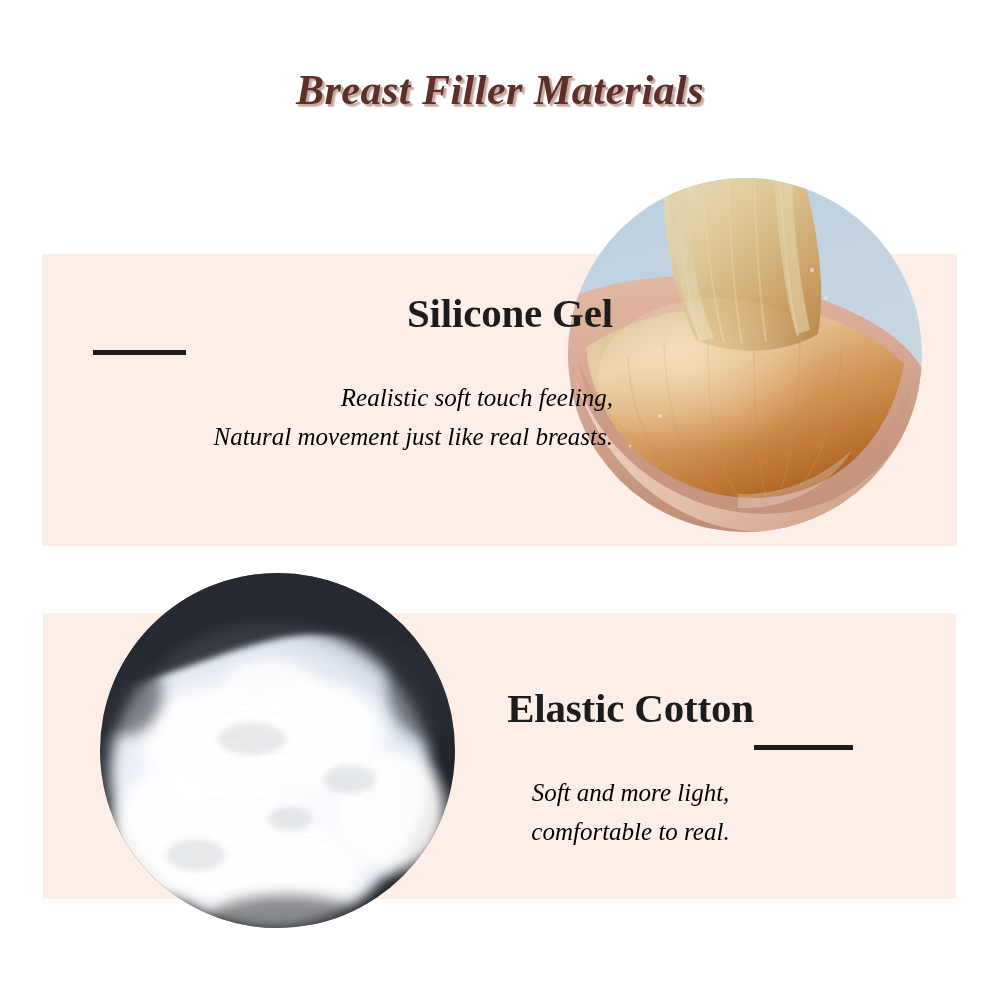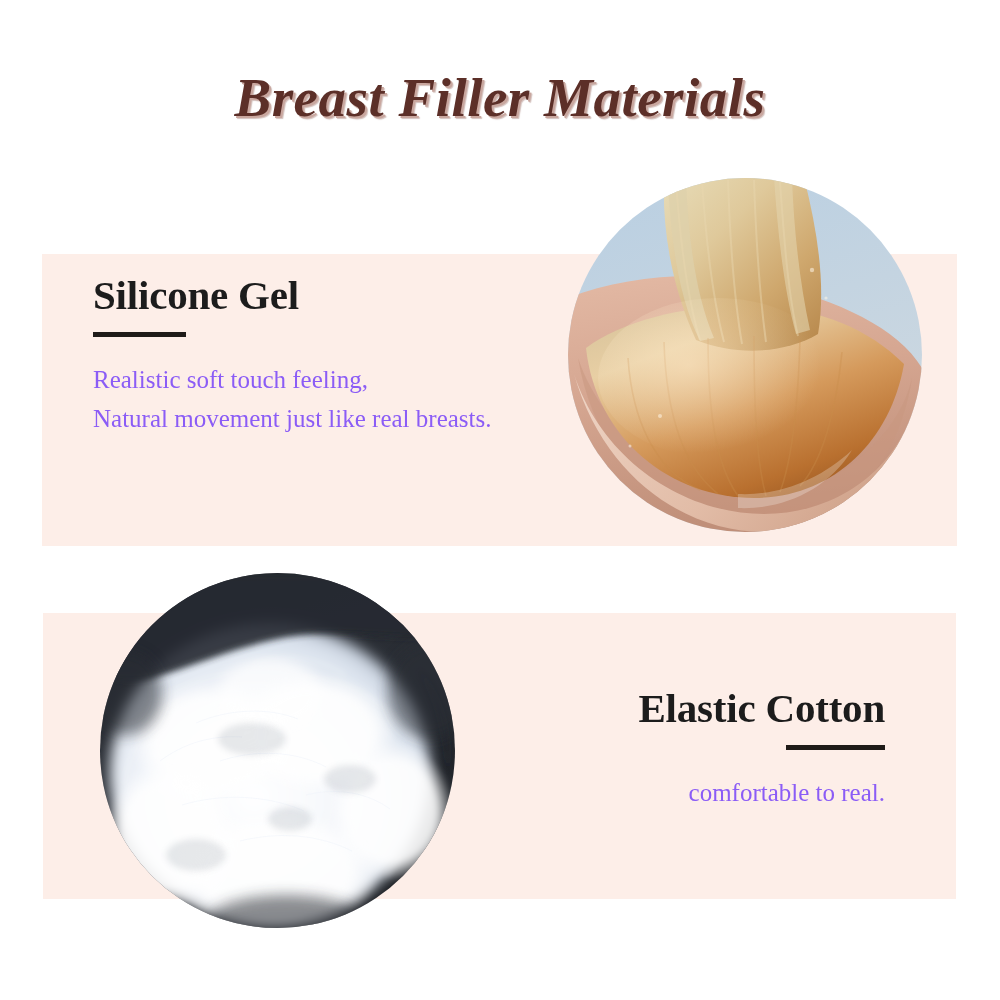--- a/index.html
+++ b/index.html
@@ -20,21 +20,21 @@
     background: #ffffff;
   }
 
   
   .title {
     position: absolute;
     left: 0;
     top: 66px;
     width: 1000px;
     text-align: center;
-    font-size: 55px;
+    font-size: 42px;
     font-weight: bold;
     font-style: italic;
     letter-spacing: 0.5px;
     color: #5c2f28;
     text-shadow: 2px 2px 0 #c9a79f, 3px 3px 1px rgba(160,120,110,0.45);
     white-space: nowrap;
   }
 
   
   .panel {
@@ -53,29 +53,29 @@
     width: 913px;
     height: 286px;
   }
 
   
   .block {
     position: absolute;
   }
   .block-gel {
     left: 93px;
-    top: 274px;
+    top: 292px;
     width: 520px;
-    text-align: left;
+    text-align: right;
   }
   .block-cotton {
-    left: 440px;
+    left: 408px;
     top: 687px;
     width: 445px;
-    text-align: right;
+    text-align: center;
   }
   .heading {
     font-size: 41px;
     font-weight: bold;
     color: #1c1c1c;
     line-height: 1.05;
     letter-spacing: -0.2px;
     margin: 0;
   }
   .divider {
@@ -88,21 +88,22 @@
   }
   .divider-cotton {
     width: 99px;
     margin-left: auto;
   }
   .desc {
     margin: 0;
     padding-top: 24px;
     font-size: 25px;
     line-height: 1.55;
-    color: #8b5cf6;
+    color: #000000;
+    font-style: italic;
   }
   .desc-line {
     display: block;
     white-space: nowrap;
   }
 
   
   .photo {
     position: absolute;
     border-radius: 50%;
@@ -297,17 +298,18 @@
         <ellipse cx="26" cy="120" rx="36" ry="42"></ellipse>
         <ellipse cx="186" cy="348" rx="78" ry="26"></ellipse>
       </g>
     </svg>
   </div>
 
   <div class="block block-cotton">
     <h2 class="heading">Elastic Cotton</h2>
     <div class="divider divider-cotton"></div>
     <p class="desc">
+      <span class="desc-line">Soft and more light,</span>
       <span class="desc-line">comfortable to real.</span>
     </p>
   </div>
 
 </div>
 
 </body></html>

